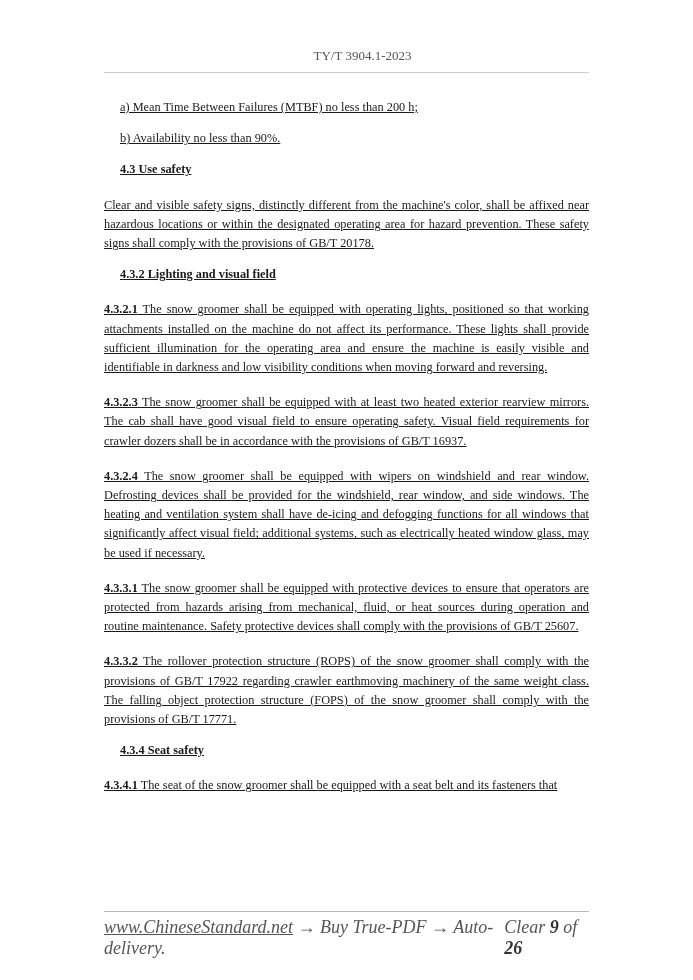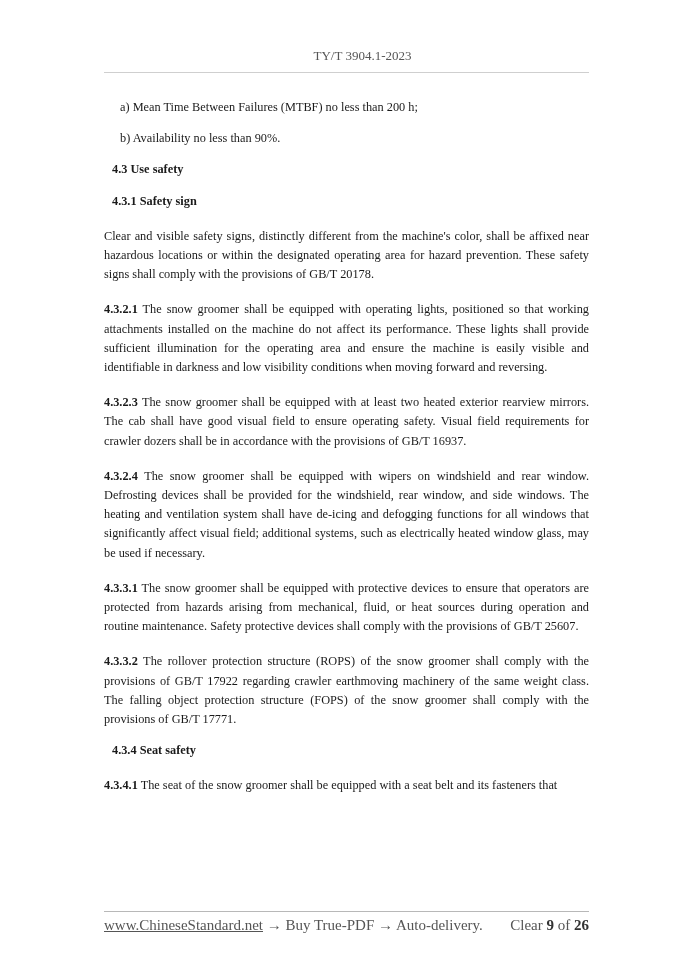--- a/index.html
+++ b/index.html
@@ -11,51 +11,51 @@
   .header-title {
     position: absolute; top: 48px; left: 16px; width: 693px;
     text-align: center; font-size: 13px; color: #555;
   }
   .header-rule {
     position: absolute; top: 72px; left: 104px; width: 485px;
     border-top: 1px solid #cfcfcf;
   }
   .content {
     position: absolute; top: 88px; left: 104px; width: 485px;
-    font-size: 12.3px; line-height: 19.2px;
+    font-size: 12.3px; line-height: 19.2px; text-decoration: underline;
   }
   .item { margin: 10px 0 12px 16px; }
-  .heading { font-weight: bold; margin: 12px 0 12px 8px; }
+  .heading { font-weight: bold; margin: 12px 0 12px 16px; }
   p.para { margin: 16px 0 12px 0; text-align: justify; }
   .num { font-weight: bold; }
   .footer-rule {
     position: absolute; top: 911px; left: 104px; width: 485px;
     border-top: 1px solid #b8b8b8;
   }
   .footer {
     position: absolute; top: 917px; left: 104px; width: 485px;
-    font-size: 15px; color: #555; display: flex; justify-content: space-between;
+    font-size: 18px; color: #555; display: flex; justify-content: flex-end; font-style: italic;
   }
   .footer a { color: #555; text-decoration: underline; }
   .footer .pg b { color: #333; }
 </style>
 </head>
 <body>
 
 <div class="header-title">TY/T 3904.1-2023</div>
 <div class="header-rule"></div>
 
 <div class="content">
   <div class="item">a) Mean Time Between Failures (MTBF) no less than 200 h;</div>
   <div class="item">b) Availability no less than 90%.</div>
 
   <div class="heading">4.3 Use safety</div>
-  <div class="heading">4.3.1 Safety sign</div>
   <p class="para">Clear and visible safety signs, distinctly different from the machine's color, shall be affixed near hazardous locations or within the designated operating area for hazard prevention. These safety signs shall comply with the provisions of GB/T 20178.</p>
 
+  <div class="heading">4.3.2 Lighting and visual field</div>
   <p class="para"><span class="num">4.3.2.1</span><span> The snow groomer shall be equipped with operating lights, positioned so that working attachments installed on the machine do not affect its performance. These lights shall provide sufficient illumination for the operating area and ensure the machine is easily visible and identifiable in darkness and low visibility conditions when moving forward and reversing.</span></p>
   <p class="para"><span class="num">4.3.2.3</span><span> The snow groomer shall be equipped with at least two heated exterior rearview mirrors. The cab shall have good visual field to ensure operating safety. Visual field requirements for crawler dozers shall be in accordance with the provisions of GB/T 16937.</span></p>
   <p class="para"><span class="num">4.3.2.4</span><span> The snow groomer shall be equipped with wipers on windshield and rear window. Defrosting devices shall be provided for the windshield, rear window, and side windows. The heating and ventilation system shall have de-icing and defogging functions for all windows that significantly affect visual field; additional systems, such as electrically heated window glass, may be used if necessary.</span></p>
 
   <p class="para"><span class="num">4.3.3.1</span><span> The snow groomer shall be equipped with protective devices to ensure that operators are protected from hazards arising from mechanical, fluid, or heat sources during operation and routine maintenance. Safety protective devices shall comply with the provisions of GB/T 25607.</span></p>
   <p class="para"><span class="num">4.3.3.2</span><span> The rollover protection structure (ROPS) of the snow groomer shall comply with the provisions of GB/T 17922 regarding crawler earthmoving machinery of the same weight class. The falling object protection structure (FOPS) of the snow groomer shall comply with the provisions of GB/T 17771.</span></p>
 
   <div class="heading">4.3.4 Seat safety</div>
   <p class="para"><span class="num">4.3.4.1</span><span> The seat of the snow groomer shall be equipped with a seat belt and its fasteners that</span></p>
 </div>

